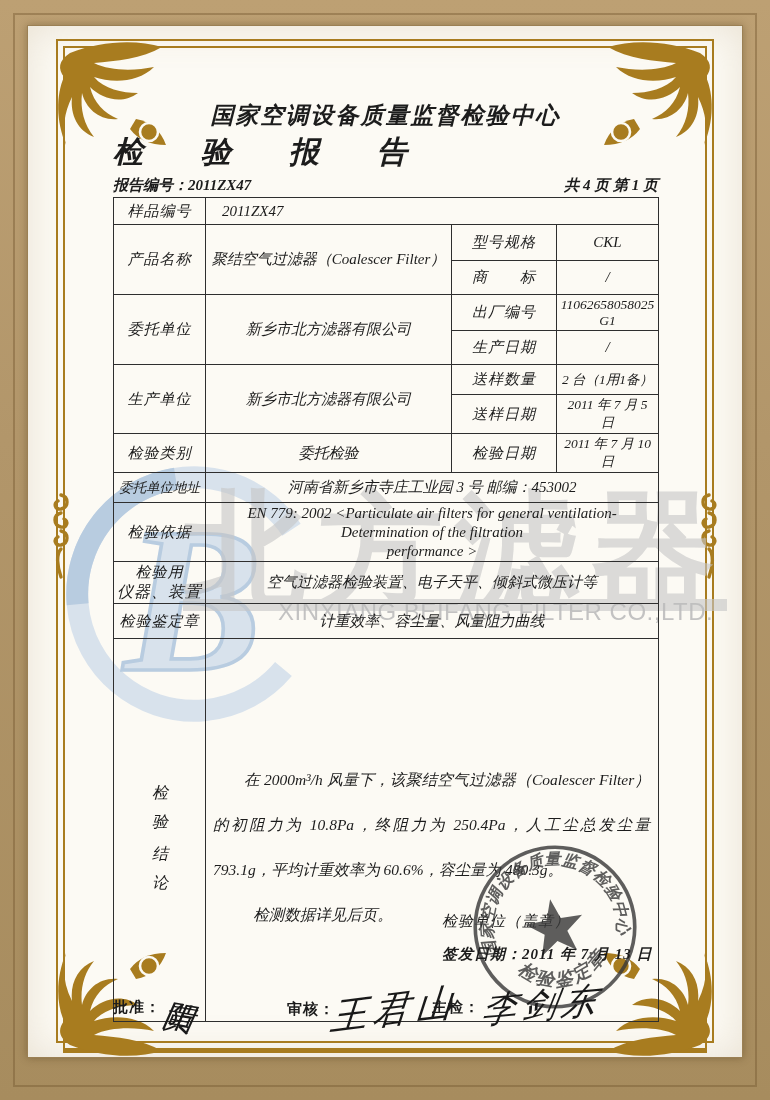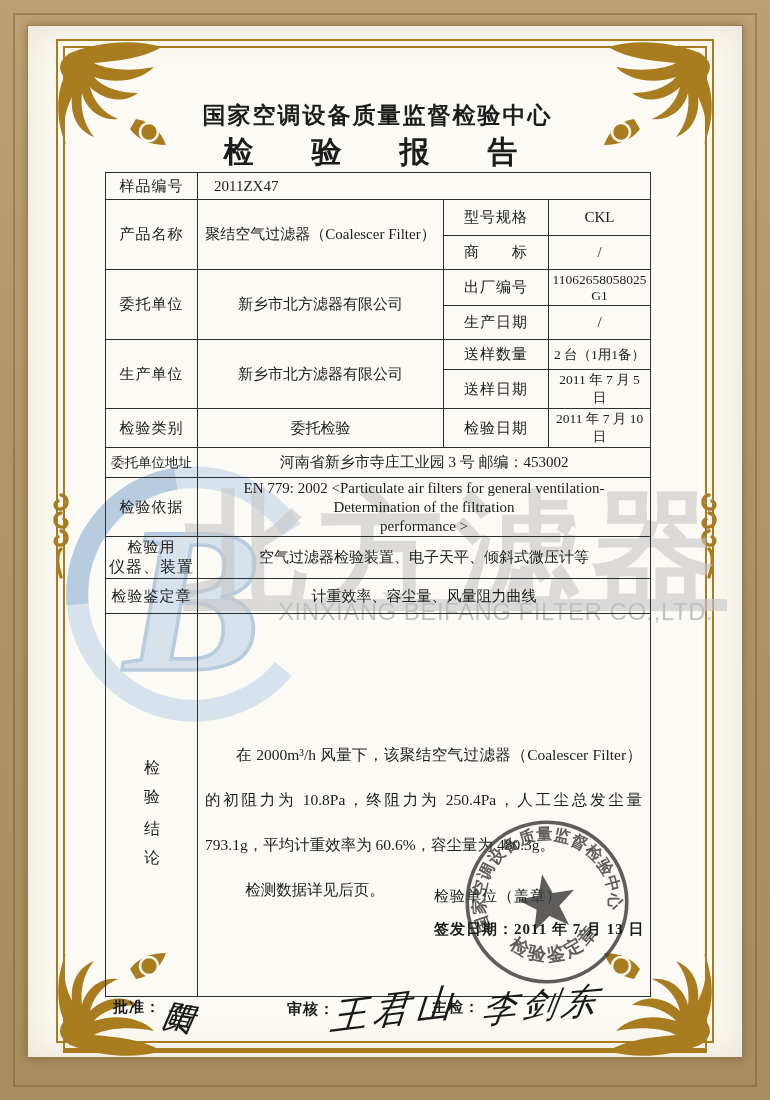--- a/index.html
+++ b/index.html
@@ -31,25 +31,25 @@
   
   .wm { position:absolute; inset:0; pointer-events:none; z-index:1; }
   .wm-logo { position:absolute; left:48px; top:448px; width:292px; height:292px; opacity:.62; }
   .wm-cn { position:absolute; left:183px; top:468px; width:560px;
            font-family:"Liberation Sans","DejaVu Sans",sans-serif; font-weight:bold;
            font-size:124px; letter-spacing:12px; color:#c7c7c7; opacity:.62; white-space:nowrap;text-decoration:underline; }
   .wm-en { position:absolute; left:278px; top:598px; font-family:"Liberation Sans",sans-serif;
            font-size:24px; letter-spacing:.5px; color:#bdbdbd; opacity:.9; white-space:nowrap; }
 
   
-  .doc { position:absolute; left:105px; top:100px; width:545px; z-index:2; }
+  .doc { position:absolute; left:113px; top:100px; width:545px; z-index:2;font-style:italic; }
   .org-title { font-family:"Liberation Sans","DejaVu Sans",sans-serif; font-weight:bold;
                font-size:23px; letter-spacing:2px; text-align:center; line-height:30px; }
   .doc-title { font-family:"Liberation Sans","DejaVu Sans",sans-serif; font-weight:bold;
-               font-size:30px; letter-spacing:14px; text-align:center; line-height:40px; margin-top:2px; }
+               font-size:30px; letter-spacing:14px; text-align:left; line-height:40px; margin-top:2px; }
   .meta { display:flex; justify-content:space-between; align-items:flex-end;
           font-size:15px; font-weight:600; line-height:20px; margin-top:3px; padding-bottom:2px; }
 
   table.rep { border-collapse:collapse; width:545px; table-layout:fixed; background:transparent; }
   table.rep td { border:1.5px solid #2e2e2e; text-align:center; vertical-align:middle;
                  font-size:15px; padding:1px 3px; overflow:hidden; }
   td.lbl { letter-spacing:1px; }
   td.val-en { font-size:13.8px; line-height:1.55; }
   .two-line { line-height:1.25; display:block; }
 
@@ -142,20 +142,24 @@
       <circle cx="100" cy="100" r="80" fill="none" stroke="#8fb0d4" stroke-width="15" stroke-dasharray="120 383" transform="rotate(175 100 100)"></circle>
       <text x="52" y="152" font-family="Liberation Serif, DejaVu Serif, serif" font-style="italic" font-weight="bold" font-size="142" fill="#c3d4e8" stroke="#8fb0d4" stroke-width="2.5">B</text>
     </svg>
     <div class="wm-cn">北方滤器</div>
     <div class="wm-en">XINXIANG BEIFANG FILTER CO.,LTD.</div>
   </div>
 
   <div class="doc">
     <div class="org-title">国家空调设备质量监督检验中心</div>
     <div class="doc-title">检　验　报　告</div>
+    <div class="meta">
+      <span><span>报告编号：</span><span>2011ZX47</span></span>
+      <span>共 4 页 第 1 页</span>
+    </div>
 
     <table class="rep">
       <colgroup>
           <col style="width:92px">
           <col style="width:246px">
           <col style="width:105px">
           <col style="width:102px">
         </colgroup>
       <tbody>
           <tr style="height:27px">

